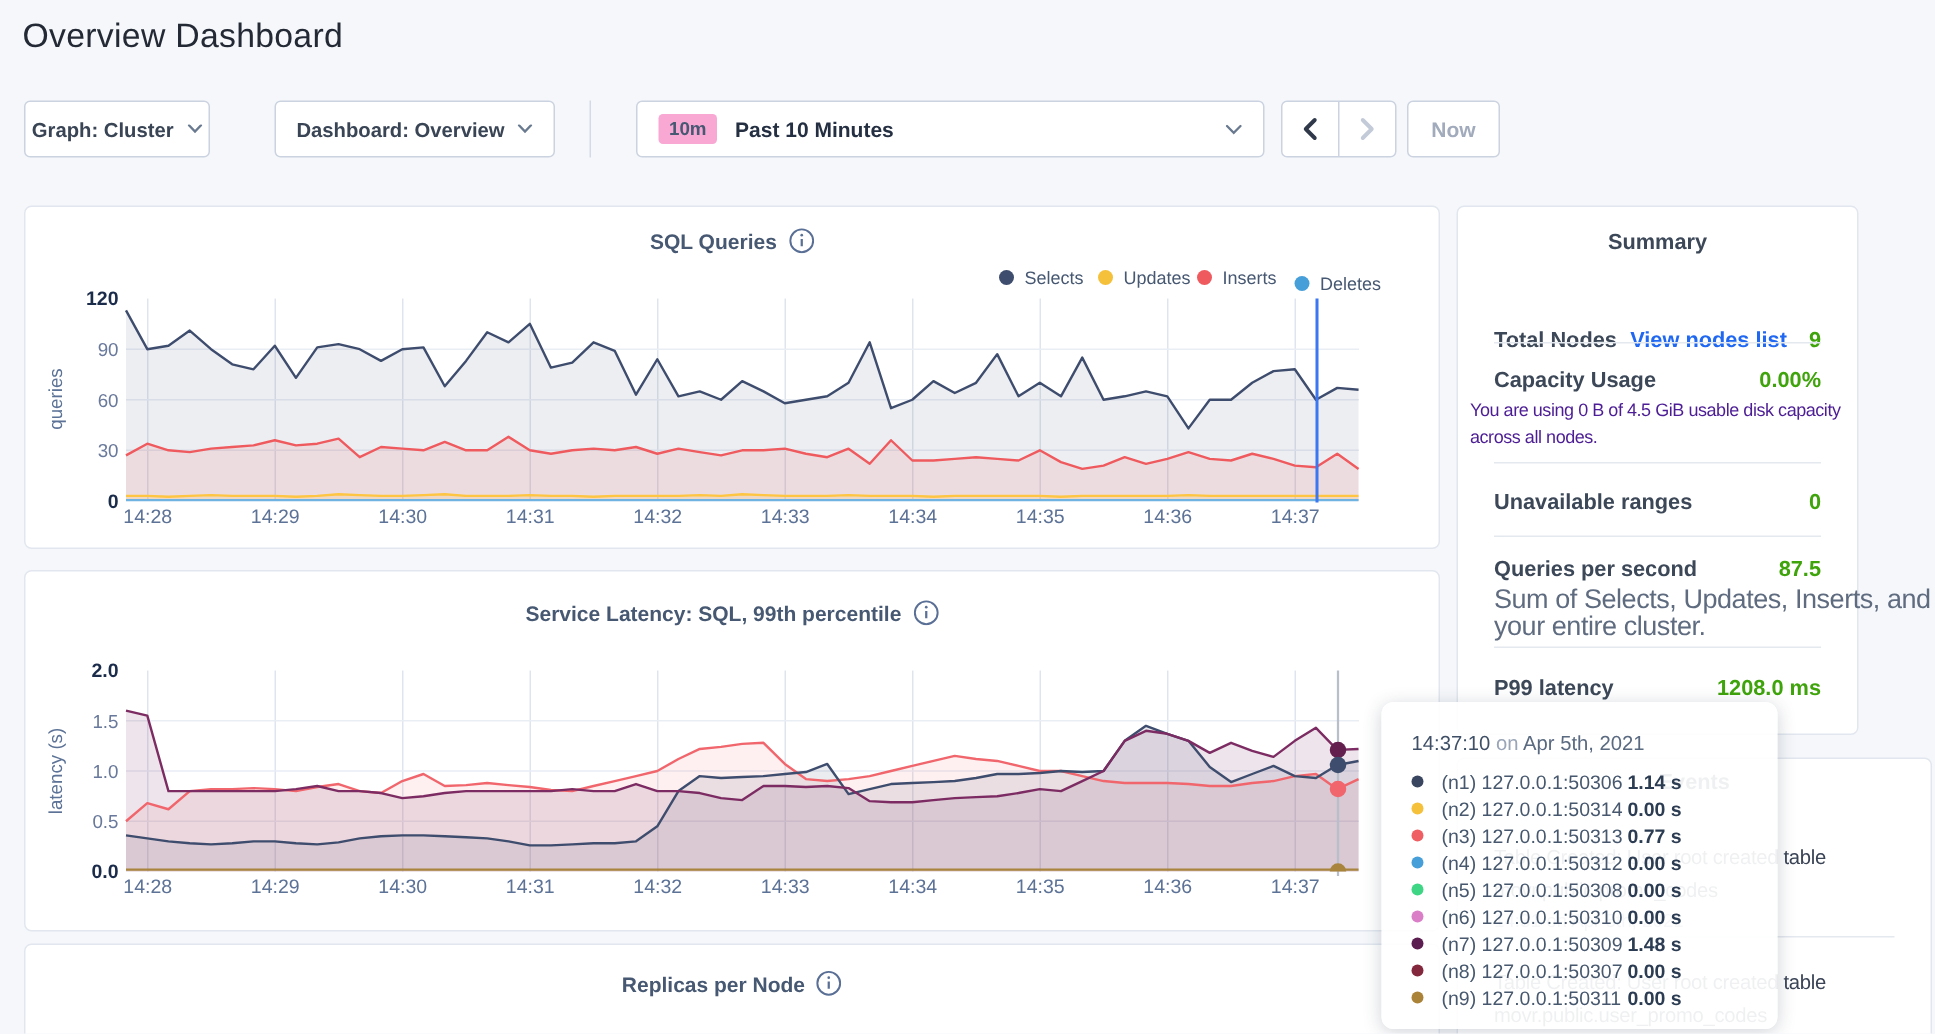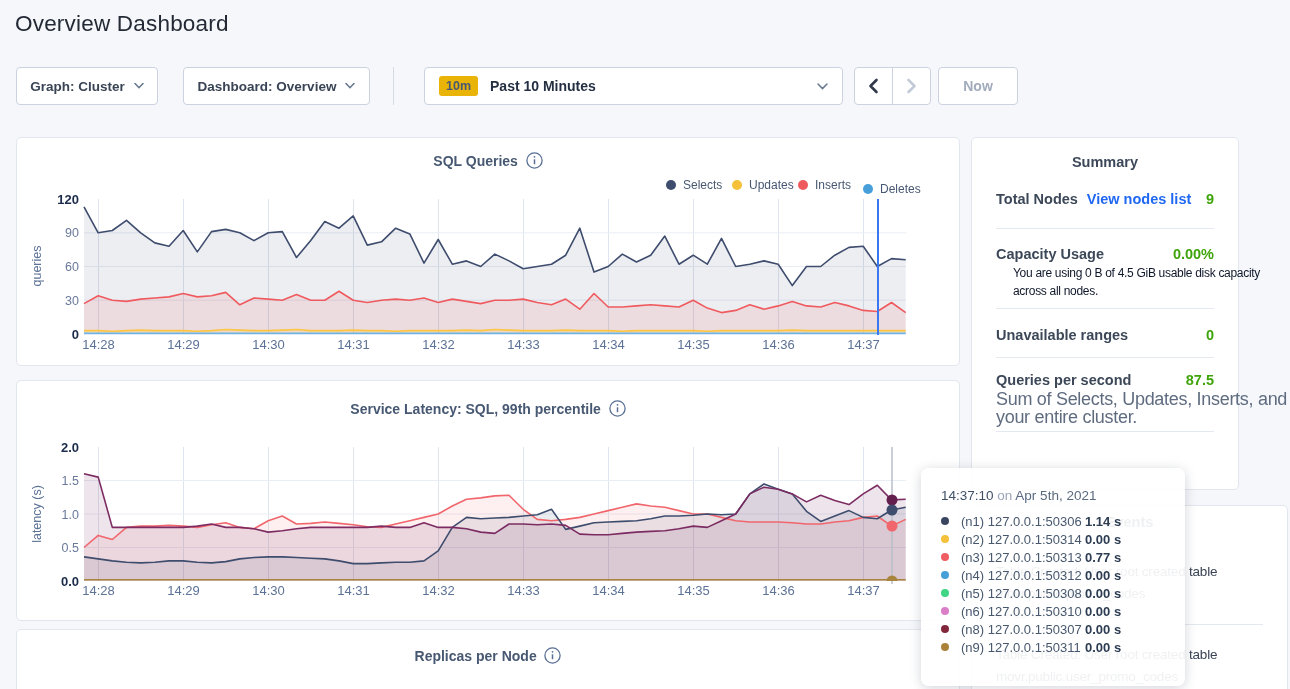--- a/index.html
+++ b/index.html
@@ -11,50 +11,50 @@
 .shead { font-size:14.5px; font-weight:bold; color:#3c4858; }
 .sval { font-size:14.5px; font-weight:bold; color:#3fa40b; }
 .trow { height:18px; display:flex; align-items:center; font-size:13px; color:#47586e; white-space:nowrap; }
 .tdot { width:8px; height:8px; border-radius:50%; margin-right:12px; flex:none; }
 .tname { width:124px; }
 .tval { font-weight:bold; color:#2c3c52; }
 </style></head><body>
 
 <div style="position:absolute;left:15px;top:11px;font-size:22.5px;color:#242a35;letter-spacing:0.2px">Overview Dashboard</div>
 
-<div class="btn" style="left:16px;top:67px;width:142px">Graph: Cluster<svg width="10" height="6" viewBox="0 0 10 6" style="margin-left:9px;vertical-align:2px">
+<div class="btn" style="left:16px;top:67px;width:124px">Graph: Cluster<svg width="10" height="6" viewBox="0 0 10 6" style="margin-left:9px;vertical-align:2px">
       <path d="M1 0.5 L5 4.7 L9 0.5" fill="none" stroke="#69798f" stroke-width="1.6" stroke-linecap="round"></path>
     </svg></div>
 <div class="btn" style="left:183px;top:67px;width:187px">Dashboard: Overview<svg width="10" height="6" viewBox="0 0 10 6" style="margin-left:9px;vertical-align:2px">
       <path d="M1 0.5 L5 4.7 L9 0.5" fill="none" stroke="#69798f" stroke-width="1.6" stroke-linecap="round"></path>
     </svg></div>
 <div style="position:absolute;left:393px;top:67px;width:1px;height:38px;background:#d5dbe6"></div>
 
 <div class="btn" style="left:424px;top:67px;width:419px;justify-content:flex-start;padding:0 14px">
-  <span style="background:#eab308;border-radius:3px;padding:3px 7px;font-size:12.5px;font-weight:bold;color:#475872">10m</span>
+  <span style="background:#f9a8d4;border-radius:3px;padding:3px 7px;font-size:12.5px;font-weight:bold;color:#475872">10m</span>
   <span style="margin-left:12px;font-size:14px;color:#242f42">Past 10 Minutes</span>
   <svg width="11" height="7" viewBox="0 0 11 7" style="margin-left:auto">
       <path d="M1 1 L5.5 5.6 L10 1" fill="none" stroke="#69798f" stroke-width="1.5" stroke-linecap="round"></path>
     </svg>
 </div>
 
 <div class="btn" style="left:854px;top:67px;width:77px;padding:0">
   <div style="flex:1;display:flex;align-items:center;justify-content:center;height:100%">
     <svg width="11" height="16" viewBox="0 0 11 16">
         <path d="M8.5 2 L2.5 8 L8.5 14" fill="none" stroke="#30394a" stroke-width="2.6" stroke-linecap="round" stroke-linejoin="round"></path>
       </svg>
   </div>
   <div style="width:1px;height:100%;background:#ccd3e0"></div>
   <div style="flex:1;display:flex;align-items:center;justify-content:center;height:100%">
     <svg width="11" height="16" viewBox="0 0 11 16">
         <path d="M2.5 2 L8.5 8 L2.5 14" fill="none" stroke="#c3cbd8" stroke-width="2.6" stroke-linecap="round" stroke-linejoin="round"></path>
       </svg>
   </div>
 </div>
-<div class="btn" style="left:938px;top:67px;width:80px;color:#a1abbc;font-size:14px">Now</div>
+<div class="btn" style="left:938px;top:67px;width:62px;color:#a1abbc;font-size:14px">Now</div>
 
 <div class="card" style="left:16px;top:137px;width:944px;height:229px">
   <div class="ctitle" style="top:14px">SQL Queries &nbsp;<svg width="17" height="17" viewBox="0 0 17 17" style="vertical-align:-3px">
         <circle cx="8.5" cy="8.5" r="7.6" fill="none" stroke="#5a6f95" stroke-width="1.3"></circle>
         <line x1="8.5" y1="7.3" x2="8.5" y2="12.2" stroke="#5a6f95" stroke-width="1.5"></line>
         <circle cx="8.5" cy="4.8" r="0.9" fill="#5a6f95"></circle>
       </svg></div>
   <div style="position:absolute;left:0;top:40px;height:14px;font-size:12px;color:#475872">
       <span style="position:absolute;left:649px;top:0;white-space:nowrap"><span style="display:inline-block;width:10px;height:10px;border-radius:50%;background:#3e4c6d;margin-right:7px;vertical-align:-1px"></span>Selects</span>
       <span style="position:absolute;left:715px;top:0;white-space:nowrap"><span style="display:inline-block;width:10px;height:10px;border-radius:50%;background:#f5c03a;margin-right:7px;vertical-align:-1px"></span>Updates</span>
@@ -156,42 +156,46 @@
 <div class="card" style="left:16px;top:629px;width:944px;height:160px">
   <div class="ctitle" style="top:17px">Replicas per Node &nbsp;<svg width="17" height="17" viewBox="0 0 17 17" style="vertical-align:-3px">
         <circle cx="8.5" cy="8.5" r="7.6" fill="none" stroke="#5a6f95" stroke-width="1.3"></circle>
         <line x1="8.5" y1="7.3" x2="8.5" y2="12.2" stroke="#5a6f95" stroke-width="1.5"></line>
         <circle cx="8.5" cy="4.8" r="0.9" fill="#5a6f95"></circle>
       </svg></div>
 </div>
 
 <div class="card" style="left:971px;top:137px;width:268px;height:353px">
   <div style="position:absolute;left:0;top:16px;width:100%;text-align:center;font-size:14.5px;font-weight:bold;color:#3c4858">Summary</div>
-  <div class="srow" style="position:absolute;left:24px;right:24px;top:52px">
+  <div class="srow" style="position:absolute;left:24px;right:24px;top:80px">
       <span><span class="shead">Total Nodes</span>&nbsp;&nbsp;<span class="shead" style="color:#2068f2">View nodes list</span></span>
       <span class="sval">9</span>
     </div>
   <div style="position:absolute;left:24px;right:24px;top:90px;height:1px;background:#e4e8ef"></div>
   <div class="srow" style="position:absolute;left:24px;right:24px;top:108px">
       <span class="shead">Capacity Usage</span>
       <span class="sval">0.00%</span>
     </div>
-  <div style="position:absolute;left:41px;top:126px;font-size:12px;letter-spacing:-0.3px;white-space:nowrap;color:#0f172a;line-height:18px">You are using 0 B of 4.5 GiB usable disk capacity<br>across all nodes.</div>
+  <div style="position:absolute;left:8px;top:126px;font-size:12px;letter-spacing:-0.3px;white-space:nowrap;color:#4c1d95;line-height:18px">You are using 0 B of 4.5 GiB usable disk capacity<br>across all nodes.</div>
   <div style="position:absolute;left:24px;right:24px;top:170px;height:1px;background:#e4e8ef"></div>
   <div class="srow" style="position:absolute;left:24px;right:24px;top:189px">
       <span class="shead">Unavailable ranges</span>
       <span class="sval">0</span>
     </div>
   <div style="position:absolute;left:24px;right:24px;top:219px;height:1px;background:#e4e8ef"></div>
   <div class="srow" style="position:absolute;left:24px;right:24px;top:234px">
       <span class="shead">Queries per second</span>
       <span class="sval">87.5</span>
     </div>
   <div style="position:absolute;left:24px;top:252px;font-size:18px;letter-spacing:-0.3px;white-space:nowrap;color:#5f6c80;line-height:18px">Sum of Selects, Updates, Inserts, and Deletes across<br>your entire cluster.</div>
   <div style="position:absolute;left:24px;right:24px;top:293px;height:1px;background:#e4e8ef"></div>
+  <div class="srow" style="position:absolute;left:24px;right:24px;top:313px">
+      <span class="shead">P99 latency</span>
+      <span class="sval">1208.0 ms</span>
+    </div>
 </div>
 
 <div class="card" style="left:971px;top:505px;width:317px;height:290px">
   <div style="position:absolute;left:0;top:8px;width:100%;text-align:center;font-size:14.5px;font-weight:bold;color:#3c4858">Events</div>
   <div style="position:absolute;left:24px;top:55px;font-size:13.5px;letter-spacing:-0.2px;white-space:nowrap;color:#3a4456;line-height:22px">Table Created: User root created table<br>movr.public.promo_codes</div>
   <div style="position:absolute;left:24px;top:101px;font-size:12.5px;color:#8f9aac">14:31 on Apr 5th, 2021</div>
   <div style="position:absolute;left:24px;right:24px;top:118px;height:1px;background:#e4e8ef"></div>
   <div style="position:absolute;left:24px;top:138px;font-size:13.5px;letter-spacing:-0.2px;white-space:nowrap;color:#3a4456;line-height:22px">Table Created: User root created table<br>movr.public.user_promo_codes</div>
 </div>
 
@@ -221,20 +225,25 @@
       <span class="tdot" style="background:#3ed684"></span>
       <span class="tname">(n5) 127.0.0.1:50308</span>
       <span class="tval">0.00 s</span>
     </div>
     <div class="trow">
       <span class="tdot" style="background:#da7ec8"></span>
       <span class="tname">(n6) 127.0.0.1:50310</span>
       <span class="tval">0.00 s</span>
     </div>
     <div class="trow">
+      <span class="tdot" style="background:#5c1e50"></span>
+      <span class="tname">(n7) 127.0.0.1:50309</span>
+      <span class="tval">1.48 s</span>
+    </div>
+    <div class="trow">
       <span class="tdot" style="background:#83273c"></span>
       <span class="tname">(n8) 127.0.0.1:50307</span>
       <span class="tval">0.00 s</span>
     </div>
     <div class="trow">
       <span class="tdot" style="background:#ab8338"></span>
       <span class="tname">(n9) 127.0.0.1:50311</span>
       <span class="tval">0.00 s</span>
     </div>
 </div>

